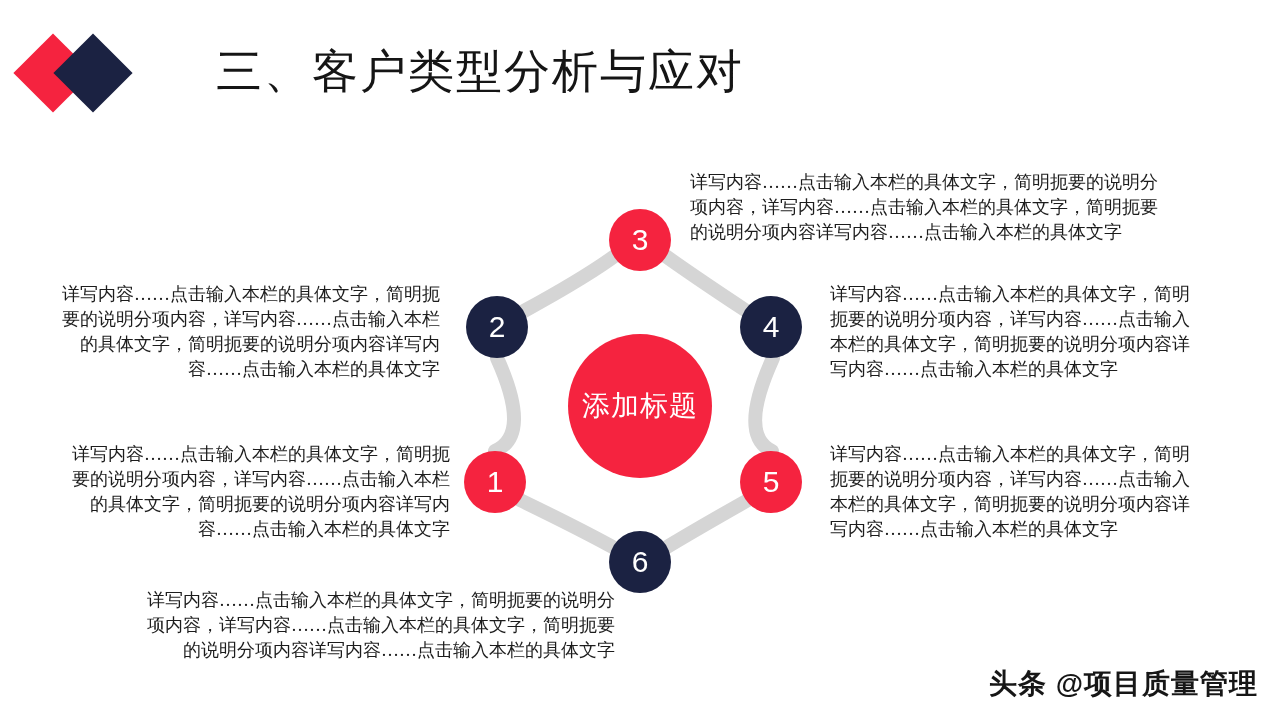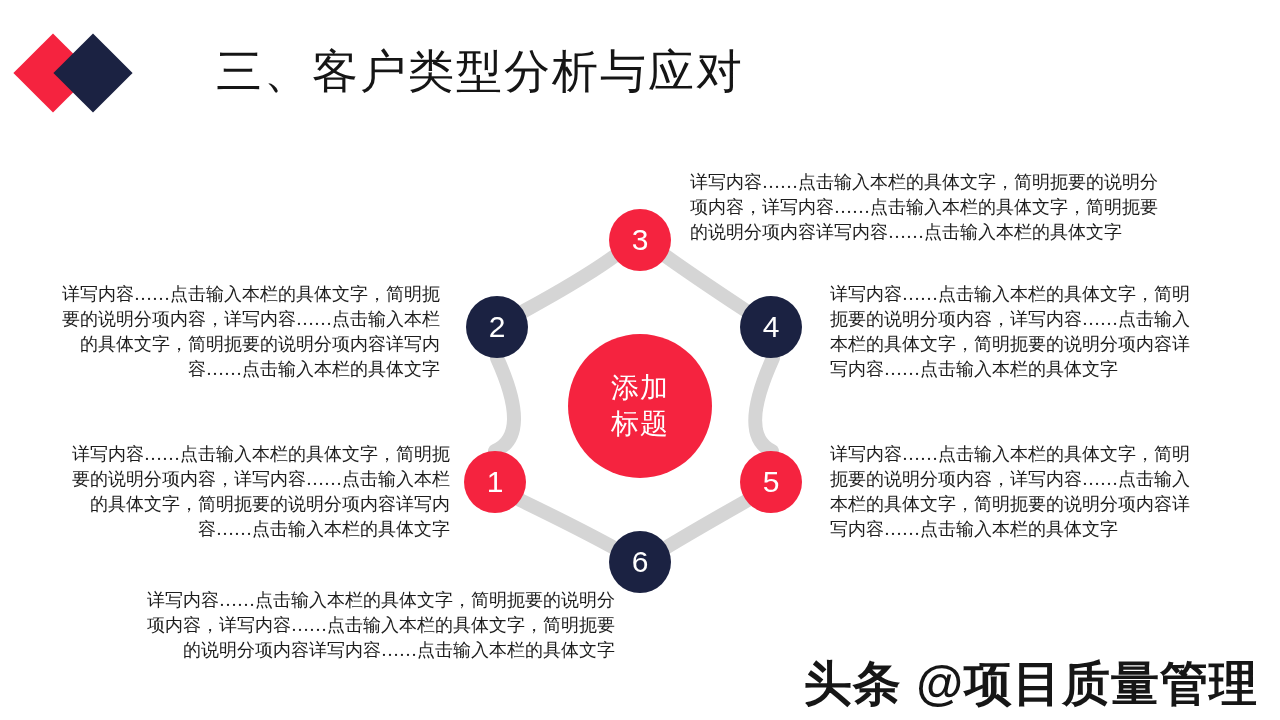--- a/index.html
+++ b/index.html
@@ -96,21 +96,21 @@
 
   #center-node {
     position: absolute;
     left: 128px;
     top: 144px;
     width: 144px;
     height: 144px;
     border-radius: 50%;
     background: #F5233F;
     display: flex;
-    flex-direction: column;
+    flex-direction: row;
     align-items: center;
     justify-content: center;
     color: #ffffff;
   }
   .center-line {
     font-size: 28px;
     line-height: 36px;
     letter-spacing: 1px;
     font-family: "Liberation Serif", "DejaVu Serif", serif;
   }
@@ -131,21 +131,21 @@
   #blurb-6 { left: 135px; top: 588px; width: 480px; }
   #blurb-3 { left: 690px; top: 170px; width: 470px; }
   #blurb-4 { left: 830px; top: 282px; width: 360px; }
   #blurb-5 { left: 830px; top: 442px; width: 360px; }
 
   
   #watermark {
     position: absolute;
     right: 22px;
     bottom: 14px;
-    font-size: 48px;
+    font-size: 28px;
     line-height: 44px;
     color: #161616;
     letter-spacing: 1px;
     font-family: "Liberation Sans", "DejaVu Sans", sans-serif;
     font-weight: bold;
     white-space: nowrap;
   }
 </style>
 </head>
 <body>

